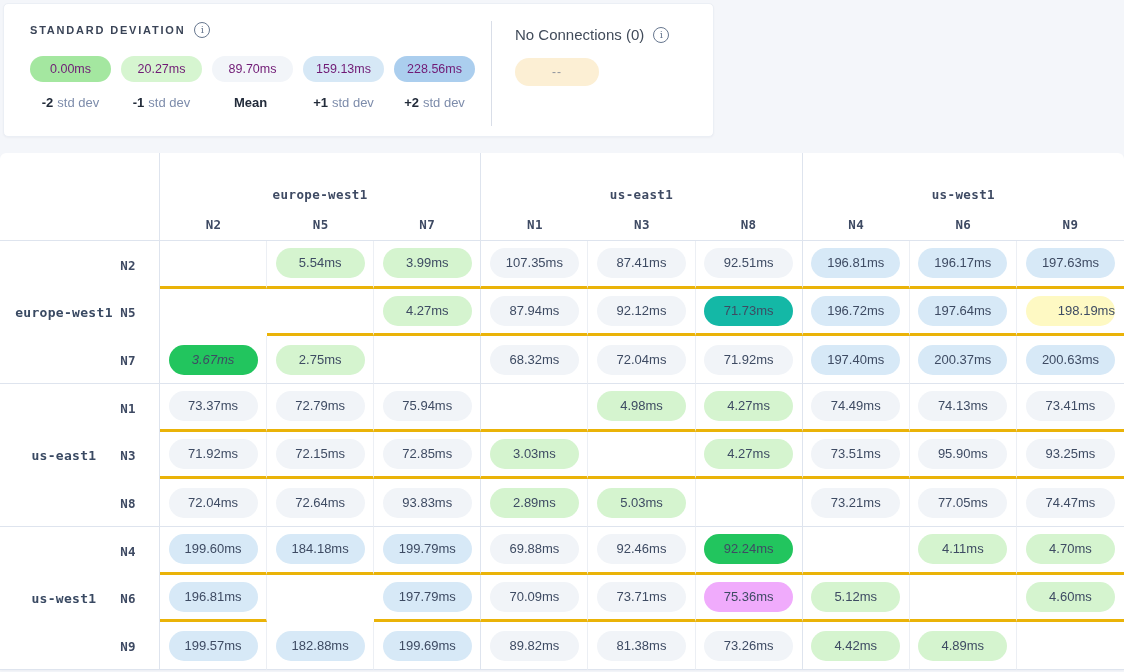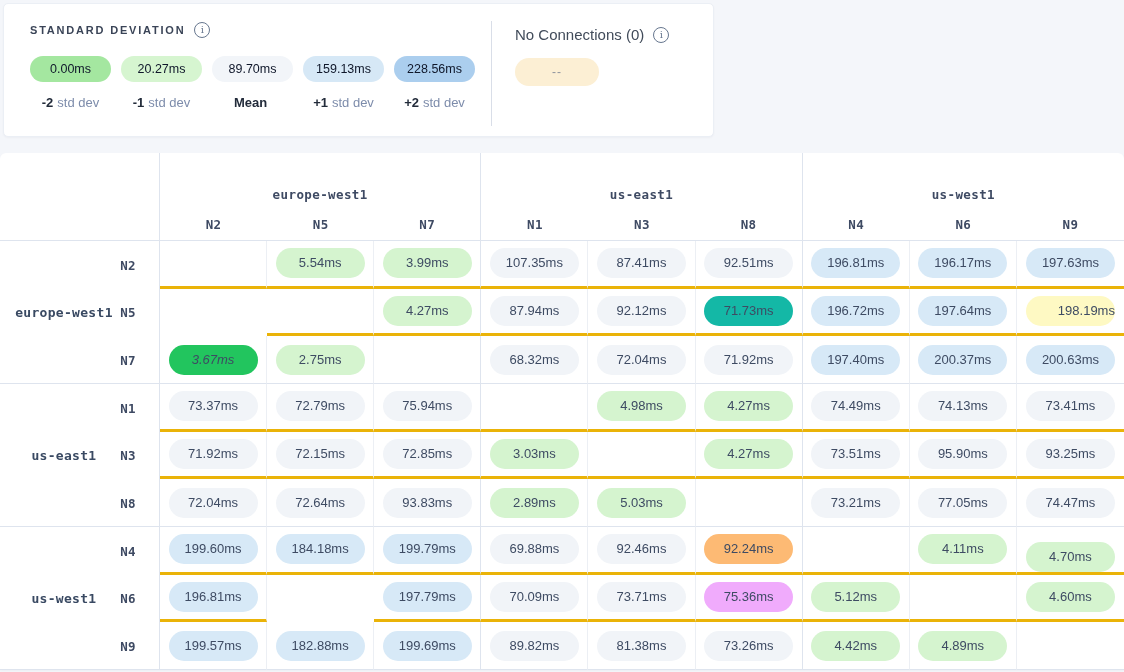--- a/index.html
+++ b/index.html
@@ -24,21 +24,21 @@
   }
   .info-icon {
     width:16px; height:16px; border:1px solid #67778f; border-radius:50%;
     color:#67778f; font-size:10px; line-height:14px; text-align:center;
     display:inline-block; font-family:"DejaVu Serif",serif; cursor:pointer;
   }
   .legend-pills { display:flex; gap:10px; margin-top:18px; }
   .legend-item { width:81px; text-align:center; }
   .legend-pill {
     height:26px; line-height:26px; border-radius:13px;
-    font-size:12.5px; color:#0f172a; text-align:center;
+    font-size:12.5px; color:#701a75; text-align:center;
   }
   .legend-label { margin-top:13px; font-size:13px; white-space:nowrap; }
   .legend-label .b { font-weight:bold; color:#222b3a; }
   .legend-label .r { color:#7d8cab; margin-left:4px; }
   .vdivider {
     position:absolute; left:487px; top:17px; height:105px; width:1px;
     background:#d9dee8;
   }
   .noconn-block { position:absolute; left:511px; top:22px; }
   .noconn-title-row { display:flex; align-items:center; gap:9px; }
@@ -321,27 +321,27 @@
     <div class="cell gb-r ib-b" style="grid-area: 9 / 4;">
       <div class="pill" style="background: rgb(215, 233, 247);">199.79ms</div>
     </div>
     <div class="cell ib-r ib-b" style="grid-area: 9 / 5;">
       <div class="pill" style="background: rgb(241, 244, 248);">69.88ms</div>
     </div>
     <div class="cell ib-r ib-b" style="grid-area: 9 / 6;">
       <div class="pill" style="background: rgb(241, 244, 248);">92.46ms</div>
     </div>
     <div class="cell gb-r ib-b" style="grid-area: 9 / 7;">
-      <div class="pill" style="background: #fdba74;">92.24ms</div>
+      <div class="pill" style="background: #22c55e;">92.24ms</div>
     </div>
     <div class="cell ib-r ib-b" style="grid-area: 9 / 8;"></div>
     <div class="cell ib-r ib-b" style="grid-area: 9 / 9;">
       <div class="pill" style="background: rgb(213, 244, 207);">4.11ms</div>
     </div>
-    <div class="cell ib-b" style="grid-area: 9 / 10; align-items: flex-end;">
+    <div class="cell ib-b" style="grid-area: 9 / 10;">
       <div class="pill" style="background: rgb(213, 244, 207);">4.70ms</div>
     </div>
     <div class="rowhead gb-r" style="grid-row: 10;">
       <div class="region-label mono">us-west1</div>
       <div class="node-label mono">N6</div>
     </div>
     <div class="cell ib-r ib-b" style="grid-area: 10 / 2;">
       <div class="pill" style="background: rgb(215, 233, 247);">196.81ms</div>
     </div>
     <div class="cell gb-r ib-b" style="grid-area: 10 / 4;">

